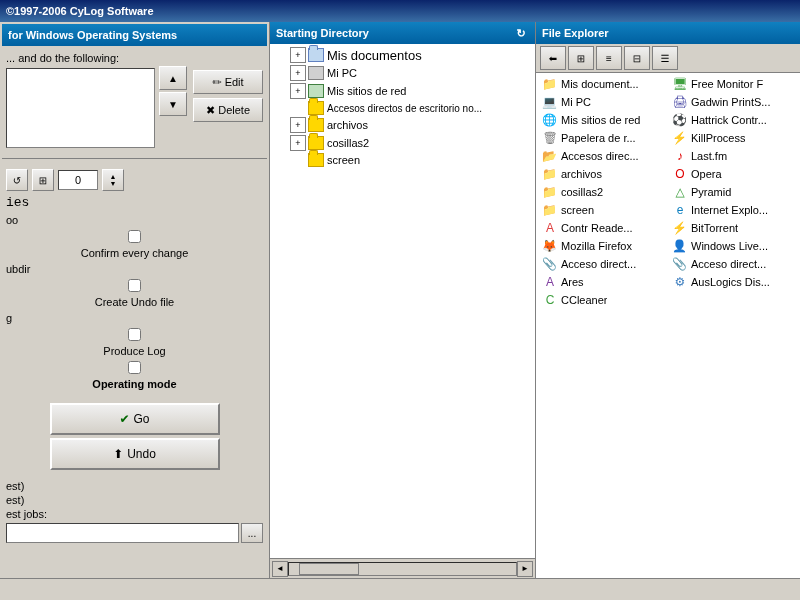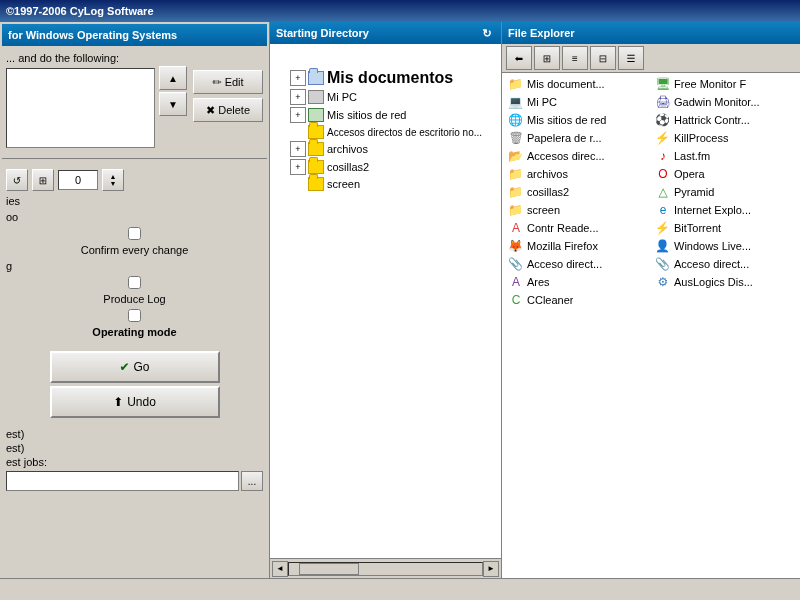--- a/index.html
+++ b/index.html
@@ -224,26 +224,25 @@
       border: 1px solid #808080;
       cursor: pointer;
       display: flex;
       align-items: center;
       justify-content: center;
       font-size: 10px;
     }
 
     
     .middle-panel {
-      width: 232px;
+      width: 266px;
       background: white;
       border-right: 1px solid #808080;
       display: flex;
       flex-direction: column;
-      gap: 22px;
     }
 
     .middle-header {
       background: linear-gradient(to bottom, #1080c0, #0060a0);
       color: white;
       padding: 3px 6px;
       font-size: 11px;
       font-weight: bold;
       height: 22px;
       display: flex;
@@ -533,29 +532,34 @@
       <div class="spinner-row">
         <button class="icon-btn">↺</button>
         <button class="icon-btn">⊞</button>
         <input class="spinner-input" type="text" value="0" style="">
         <button class="icon-btn" style="font-size:7px; display:flex; flex-direction:column; gap:0;">
           <span>▲</span>
             <span>▼</span>
         </button>
       </div>
 
-      <div style="padding: 2px 0; font-size:11px; color:black;">ies</div>
+      <div style="padding: 2px 0; font-size:13px; color:black;font-family:Liberation Mono, monospace;">ies</div>
       <div style="padding: 2px 0; font-size:11px; color:black;">oo</div>
 
       <div class="checkbox-row">
         <input type="checkbox" style="">
         <label>Confirm every change</label>
       </div>
 
-
+      <div style="padding: 2px 0; font-size:11px; color:black;">ubdir</div>
+
+      <div class="checkbox-row">
+        <input type="checkbox" style="">
+        <label>Create Undo file</label>
+      </div>
 
       <div style="padding: 2px 0; font-size:11px; color:black;">g</div>
 
       <div class="checkbox-row">
         <input type="checkbox" style="">
         <label>Produce Log</label>
       </div>
 
       <div class="checkbox-row">
         <input type="checkbox" style="">
@@ -588,21 +592,21 @@
   <div class="middle-panel">
     <div class="middle-header">
       <span>Starting Directory</span>
       <span class="refresh-icon-btn">↻</span>
     </div>
     <div class="tree-view" id="tree-view">
 
         <div class="tree-item" style="padding-left: 18px;">
           <div class="tree-expander">+</div>
           <div class="folder-icon my-docs"></div>
-          <span style="font-size: 16px; font-weight: bold;">Mis documentos</span>
+          <span style="font-size: 13px;">Mis documentos</span>
         </div>
         <div class="tree-item" style="padding-left: 18px;">
           <div class="tree-expander">+</div>
           <div class="computer-icon"></div>
           <span style="font-size: 11px;">Mi PC</span>
         </div>
         <div class="tree-item" style="padding-left: 18px;">
           <div class="tree-expander">+</div>
           <div class="network-icon"></div>
           <span style="font-size: 11px;">Mis sitios de red</span>
@@ -657,21 +661,21 @@
         <div class="file-item">
           <div class="file-icon" style="color: rgb(64, 160, 64);">🖥</div>
           <span class="file-label">Free Monitor F</span>
         </div>
         <div class="file-item">
           <div class="file-icon" style="color: rgb(208, 208, 208);">💻</div>
           <span class="file-label">Mi PC</span>
         </div>
         <div class="file-item">
           <div class="file-icon" style="color: rgb(64, 64, 160);">🖨</div>
-          <span class="file-label">Gadwin Monitor...</span>
+          <span class="file-label">Gadwin PrintS...</span>
         </div>
         <div class="file-item">
           <div class="file-icon" style="color: rgb(64, 128, 192);">🌐</div>
           <span class="file-label">Mis sitios de red</span>
         </div>
         <div class="file-item">
           <div class="file-icon" style="color: rgb(224, 64, 64);">⚽</div>
           <span class="file-label">Hattrick Contr...</span>
         </div>
         <div class="file-item">

